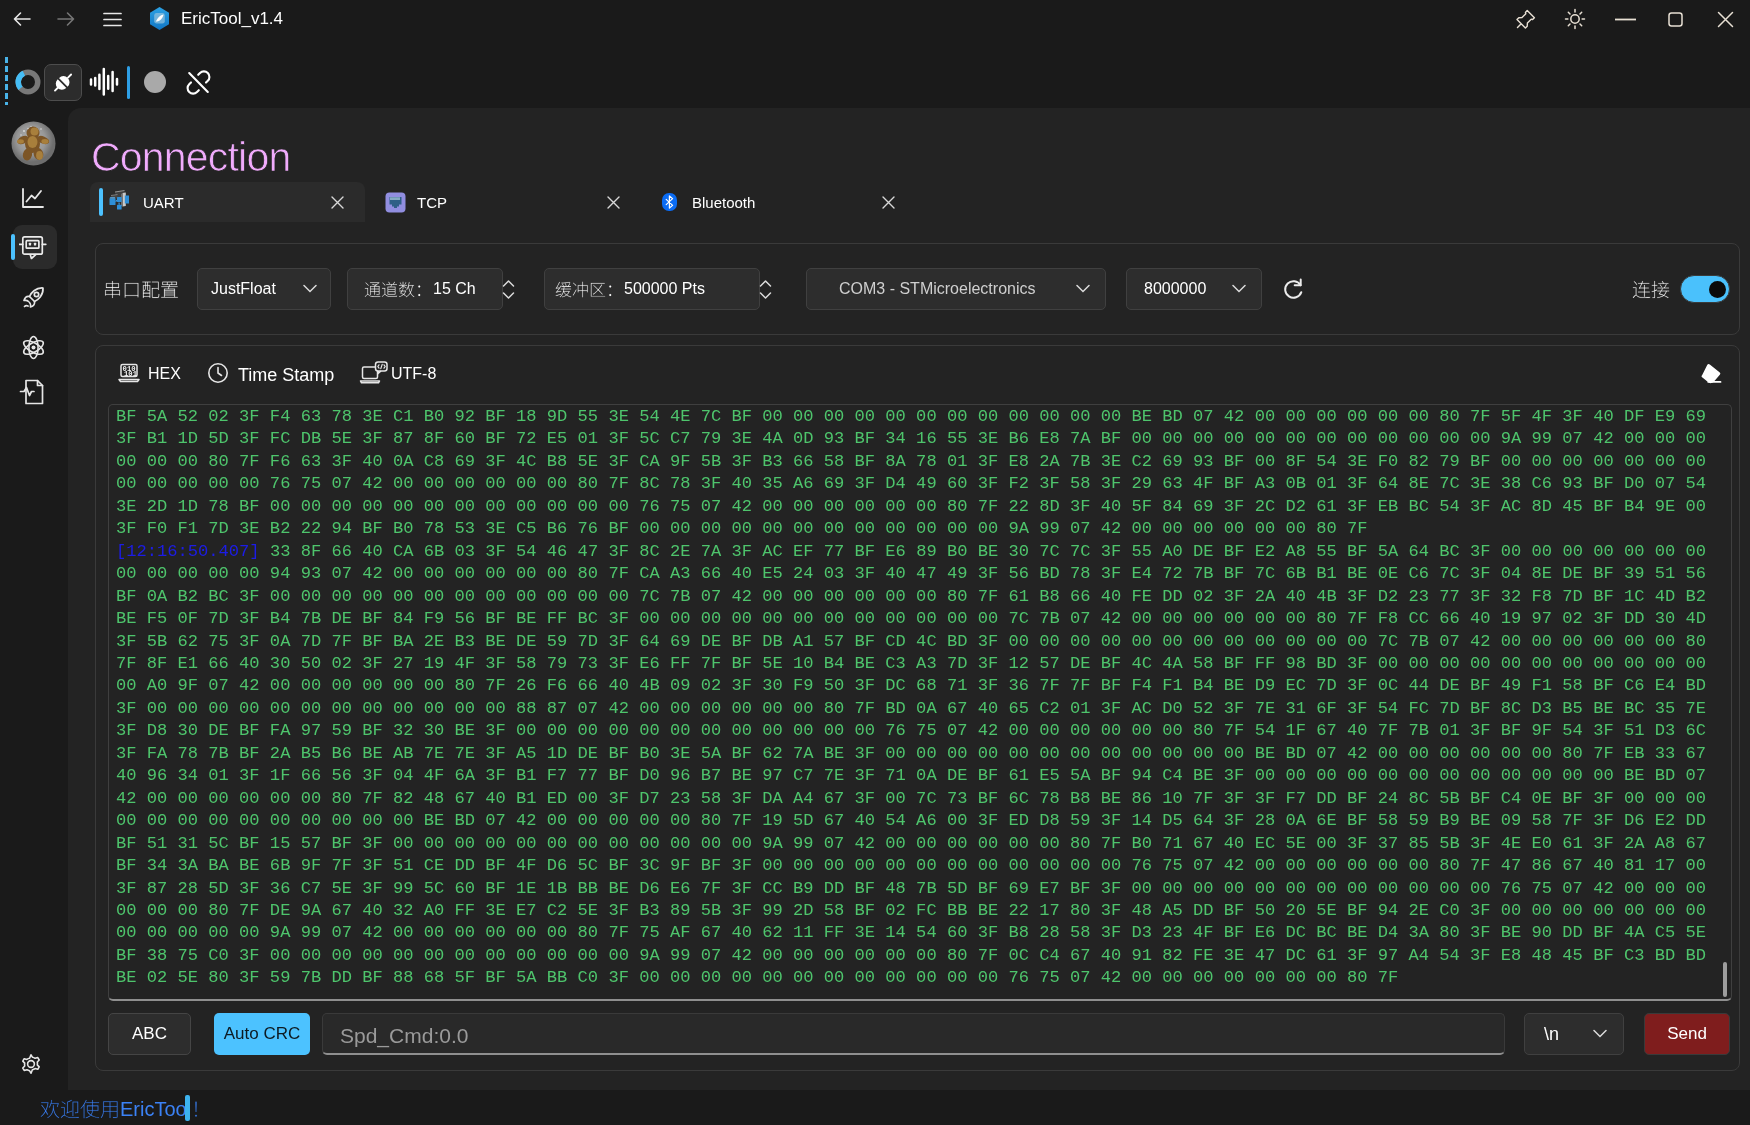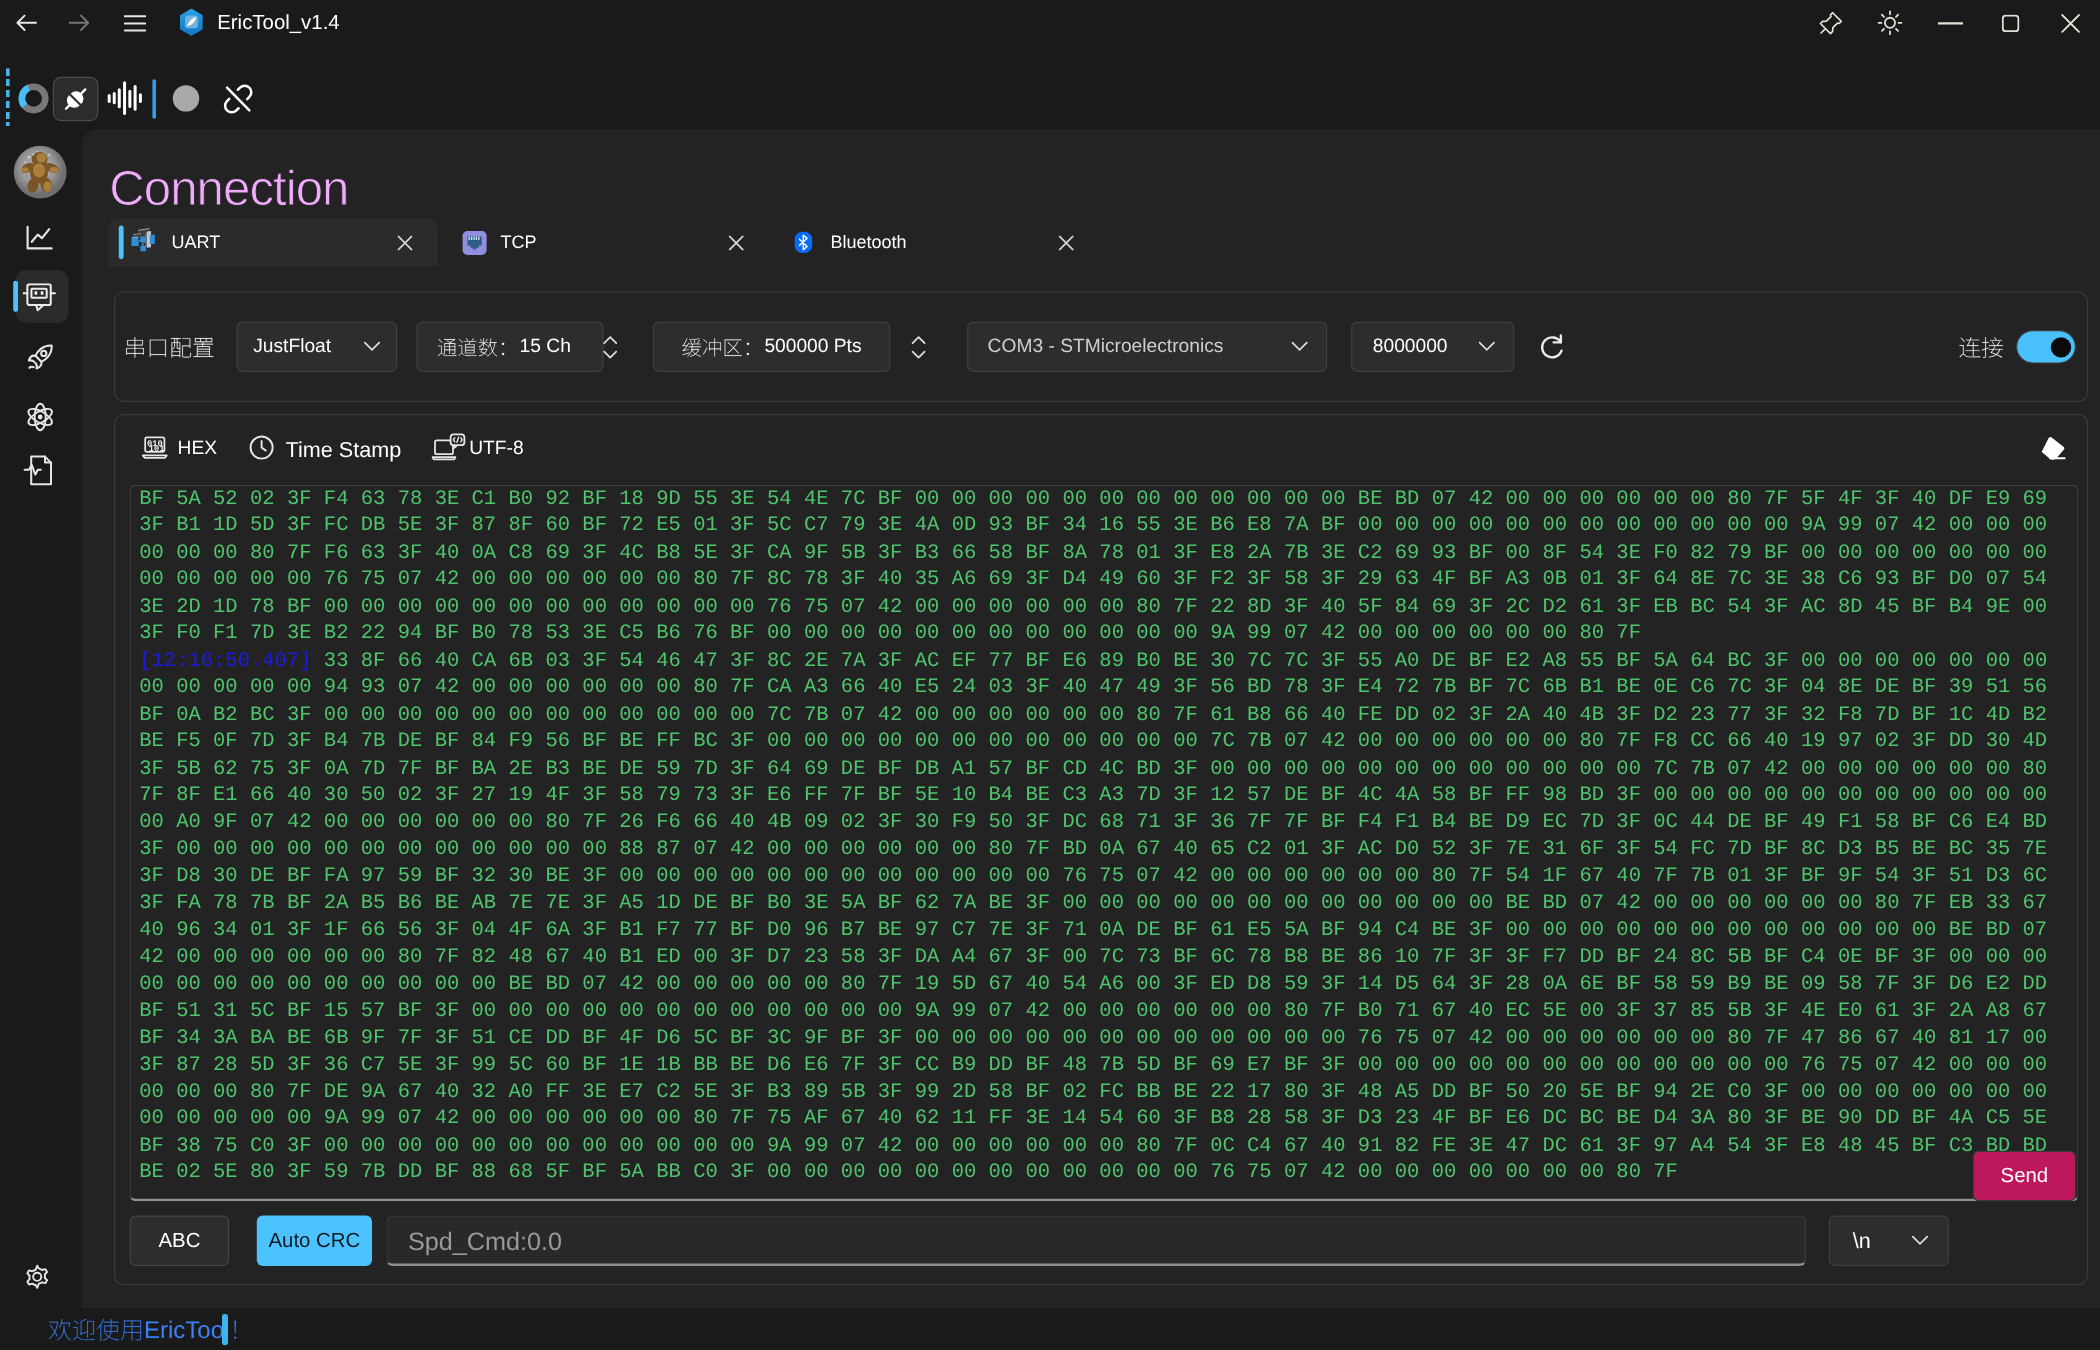--- a/index.html
+++ b/index.html
@@ -279,39 +279,39 @@
         <use href="#g6"></use>
       </svg>
       <svg class="cjk" viewBox="0 0 1000 1000">
         <use href="#g16"></use>
       </svg>
       <span style="margin-left:1px">15 Ch</span>
     </div>
 <svg class="abs ic chev" style="left:502px;top:275px" width="13" height="29" viewBox="0 0 13 29" fill="none" stroke="#dcdcdc" stroke-width="1.5" stroke-linecap="round" stroke-linejoin="round">
       <path d="M1.5 11 L6.5 6 L11.5 11 M1.5 18 L6.5 23 L11.5 18"></path>
     </svg>
-<div class="ctl" style="left:544px;top:268px;width:198px;padding-left:23px">
+<div class="ctl" style="left:544px;top:268px;width:216px;padding-left:10px">
       <svg class="cjk" viewBox="0 0 1000 1000">
         <use href="#g7"></use>
       </svg>
       <svg class="cjk" viewBox="0 0 1000 1000">
         <use href="#g8"></use>
       </svg>
       <svg class="cjk" viewBox="0 0 1000 1000">
         <use href="#g9"></use>
       </svg>
       <svg class="cjk" viewBox="0 0 1000 1000">
         <use href="#g16"></use>
       </svg>
       <span style="margin-left:1px">500000 Pts</span>
     </div>
 <svg class="abs ic chev" style="left:759px;top:275px" width="13" height="29" viewBox="0 0 13 29" fill="none" stroke="#dcdcdc" stroke-width="1.5" stroke-linecap="round" stroke-linejoin="round">
       <path d="M1.5 11 L6.5 6 L11.5 11 M1.5 18 L6.5 23 L11.5 18"></path>
     </svg>
-<div class="ctl" style="left:806px;top:268px;width:300px;padding-left:16px;color:#cfcfcf">COM3 - STMicroelectronics</div>
+<div class="ctl" style="left:806px;top:268px;width:300px;padding-left:32px;color:#cfcfcf">COM3 - STMicroelectronics</div>
 <svg class="abs ic chev" style="left:1076px;top:284px" width="14" height="9" viewBox="0 0 14 9" fill="none" stroke="#dcdcdc" stroke-width="1.5" stroke-linecap="round">
       <path d="M1 1.5 L7 7.5 L13 1.5"></path>
     </svg>
 <div class="ctl" style="left:1126px;top:268px;width:136px;padding-left:17px">8000000</div>
 <svg class="abs ic chev" style="left:1232px;top:284px" width="14" height="9" viewBox="0 0 14 9" fill="none" stroke="#dcdcdc" stroke-width="1.5" stroke-linecap="round">
       <path d="M1 1.5 L7 7.5 L13 1.5"></path>
     </svg>
 <svg class="abs ic" style="left:1281px;top:276px" width="27" height="27" viewBox="0 0 27 27" fill="none" stroke="#ececec" stroke-width="2" stroke-linecap="round" stroke-linejoin="round">
       <path d="M19.6 9.2 A8.3 8.3 0 1 0 20.3 16.2"></path>
       <path d="M19.7 3.6 V9.3 H13.7"></path>
@@ -387,21 +387,21 @@
 <div class="abs" style="left:1723px;top:962px;width:4px;height:35px;background:#9d9d9d;border-radius:2px"></div>
 
 <div class="btn" style="left:108px;top:1013px;width:83px">ABC</div>
 <div class="btn" style="left:214px;top:1013px;width:96px;background:#4cc2ff;border:none;color:#0d1a22">Auto CRC</div>
 <div class="abs" style="left:322px;top:1013px;width:1183px;height:42px;background:#292929;border:1px solid #3a3a3a;border-bottom:2px solid #8f8f8f;border-radius:5px"></div>
 <div class="abs" style="left:340px;top:1024px;font-size:21px;color:#9a9a9a">Spd_Cmd:0.0</div>
 <div class="ctl" style="left:1524px;top:1013px;width:100px;padding-left:19px;font-size:18px">\n</div>
 <svg class="abs ic chev" style="left:1593px;top:1029px" width="14" height="9" viewBox="0 0 14 9" fill="none" stroke="#dcdcdc" stroke-width="1.5" stroke-linecap="round">
       <path d="M1 1.5 L7 7.5 L13 1.5"></path>
     </svg>
-<div class="btn" style="left:1644px;top:959px;width:86px;background:#be185d;border-color:#3a3a3a">Send</div>
+<div class="btn" style="left:1644px;top:1013px;width:86px;background:#7f1d1d;border-color:#3a3a3a">Send</div>
 
 
 <div class="abs" style="left:40px;top:1098px;font-size:20px;color:#3b82f6"><svg class="cjk" viewBox="0 0 1000 1000">
         <use href="#g12"></use>
       </svg><svg class="cjk" viewBox="0 0 1000 1000">
         <use href="#g13"></use>
       </svg><svg class="cjk" viewBox="0 0 1000 1000">
         <use href="#g14"></use>
       </svg><svg class="cjk" viewBox="0 0 1000 1000">
         <use href="#g15"></use>

